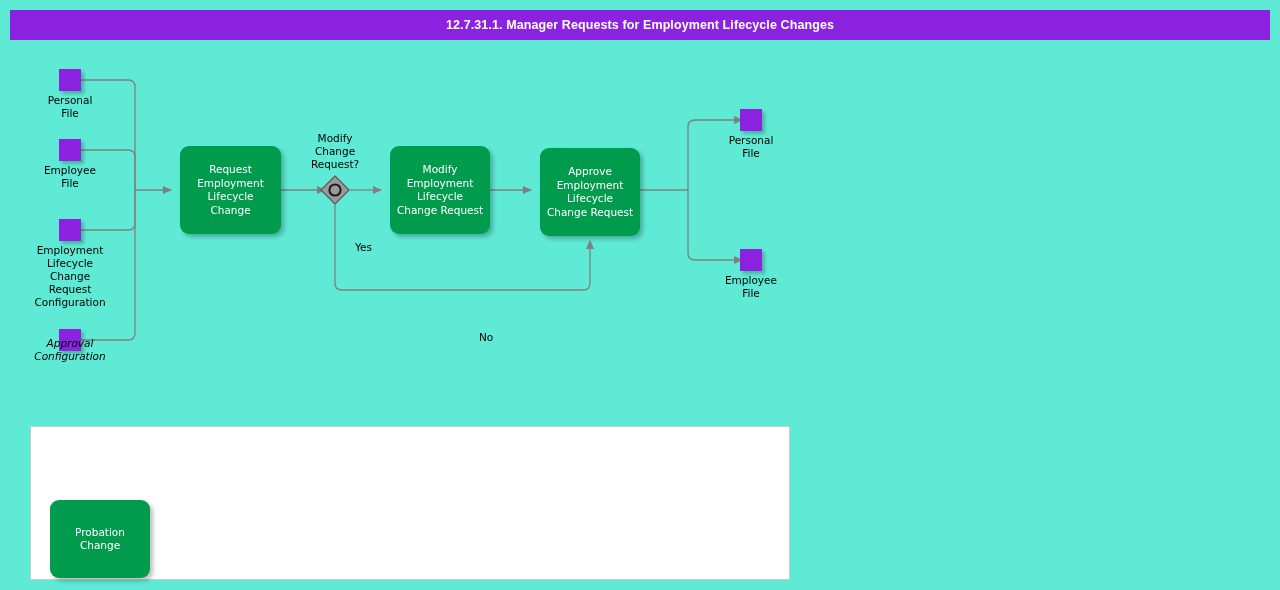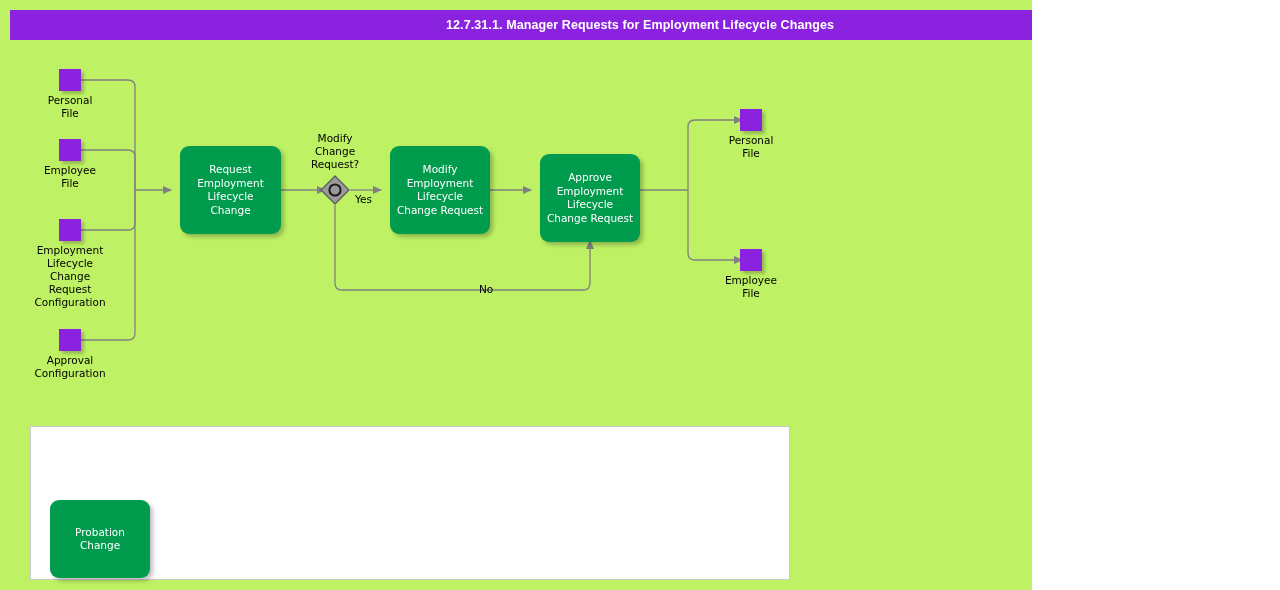--- a/index.html
+++ b/index.html
@@ -3,24 +3,24 @@
 <meta charset="utf-8">
 <style>
   html, body {
     margin: 0;
     padding: 0;
     background: #ffffff;
     font-family: "DejaVu Sans", sans-serif;
   }
   #page {
     position: relative;
-    width: 1032px;
+    width: 1280px;
     height: 590px;
     overflow: hidden;
-    background: #bef264;
+    background: #5eead4;
   }
 
   
   .title-bar {
     position: absolute;
     left: 10px;
     top: 10px;
     width: 1260px;
     height: 30px;
     background: #8B22E0;
@@ -100,20 +100,21 @@
     white-space: pre-line;
   }
 
   
   .flow-label {
     position: absolute;
     font-family: "DejaVu Sans", sans-serif;
     font-size: 10.5px;
     color: #000000;
     white-space: nowrap;
+    margin-top: 48px;
   }
 
   
   .legend-panel {
     position: absolute;
     left: 30px;
     top: 426px;
     width: 760px;
     height: 154px;
     border: 1px solid #c9c9c9;
@@ -177,34 +178,34 @@
 File</div>
 
   <div class="data-obj" style="left:59px; top:219px;"></div>
   <div class="data-label" style="left:14px; top:244px; width:112px;">Employment
 Lifecycle
 Change
 Request
 Configuration</div>
 
   <div class="data-obj" style="left:59px; top:329px;"></div>
-  <div class="data-label" style="left:14px; top:354px; width:112px;">Approval
+  <div class="data-label" style="left:14px; top:337px; width:112px;font-style:italic;">Approval
 Configuration</div>
 
   <div class="task" style="left:180px; top:146px; width:101px; height:88px;">Request
 Employment
 Lifecycle
 Change</div>
 
   <div class="task" style="left:390px; top:146px; width:100px; height:88px;">Modify
 Employment
 Lifecycle
 Change Request</div>
 
-  <div class="task" style="left:540px; top:154px; width:100px; height:88px;">Approve
+  <div class="task" style="left:540px; top:148px; width:100px; height:88px;">Approve
 Employment
 Lifecycle
 Change Request</div>
 
   <div class="gateway-label" style="left:290px; top:132px; width:90px;">Modify
 Change
 Request?</div>
 
   <svg class="gateway" style="left:320px; top:175px;" viewBox="0 0 30 30" xmlns="http://www.w3.org/2000/svg">
     <polygon points="15,1 29,15 15,29 1,15" fill="#9a9a9a" stroke="#5a5a5a" stroke-width="1.2" stroke-linejoin="round"></polygon>

